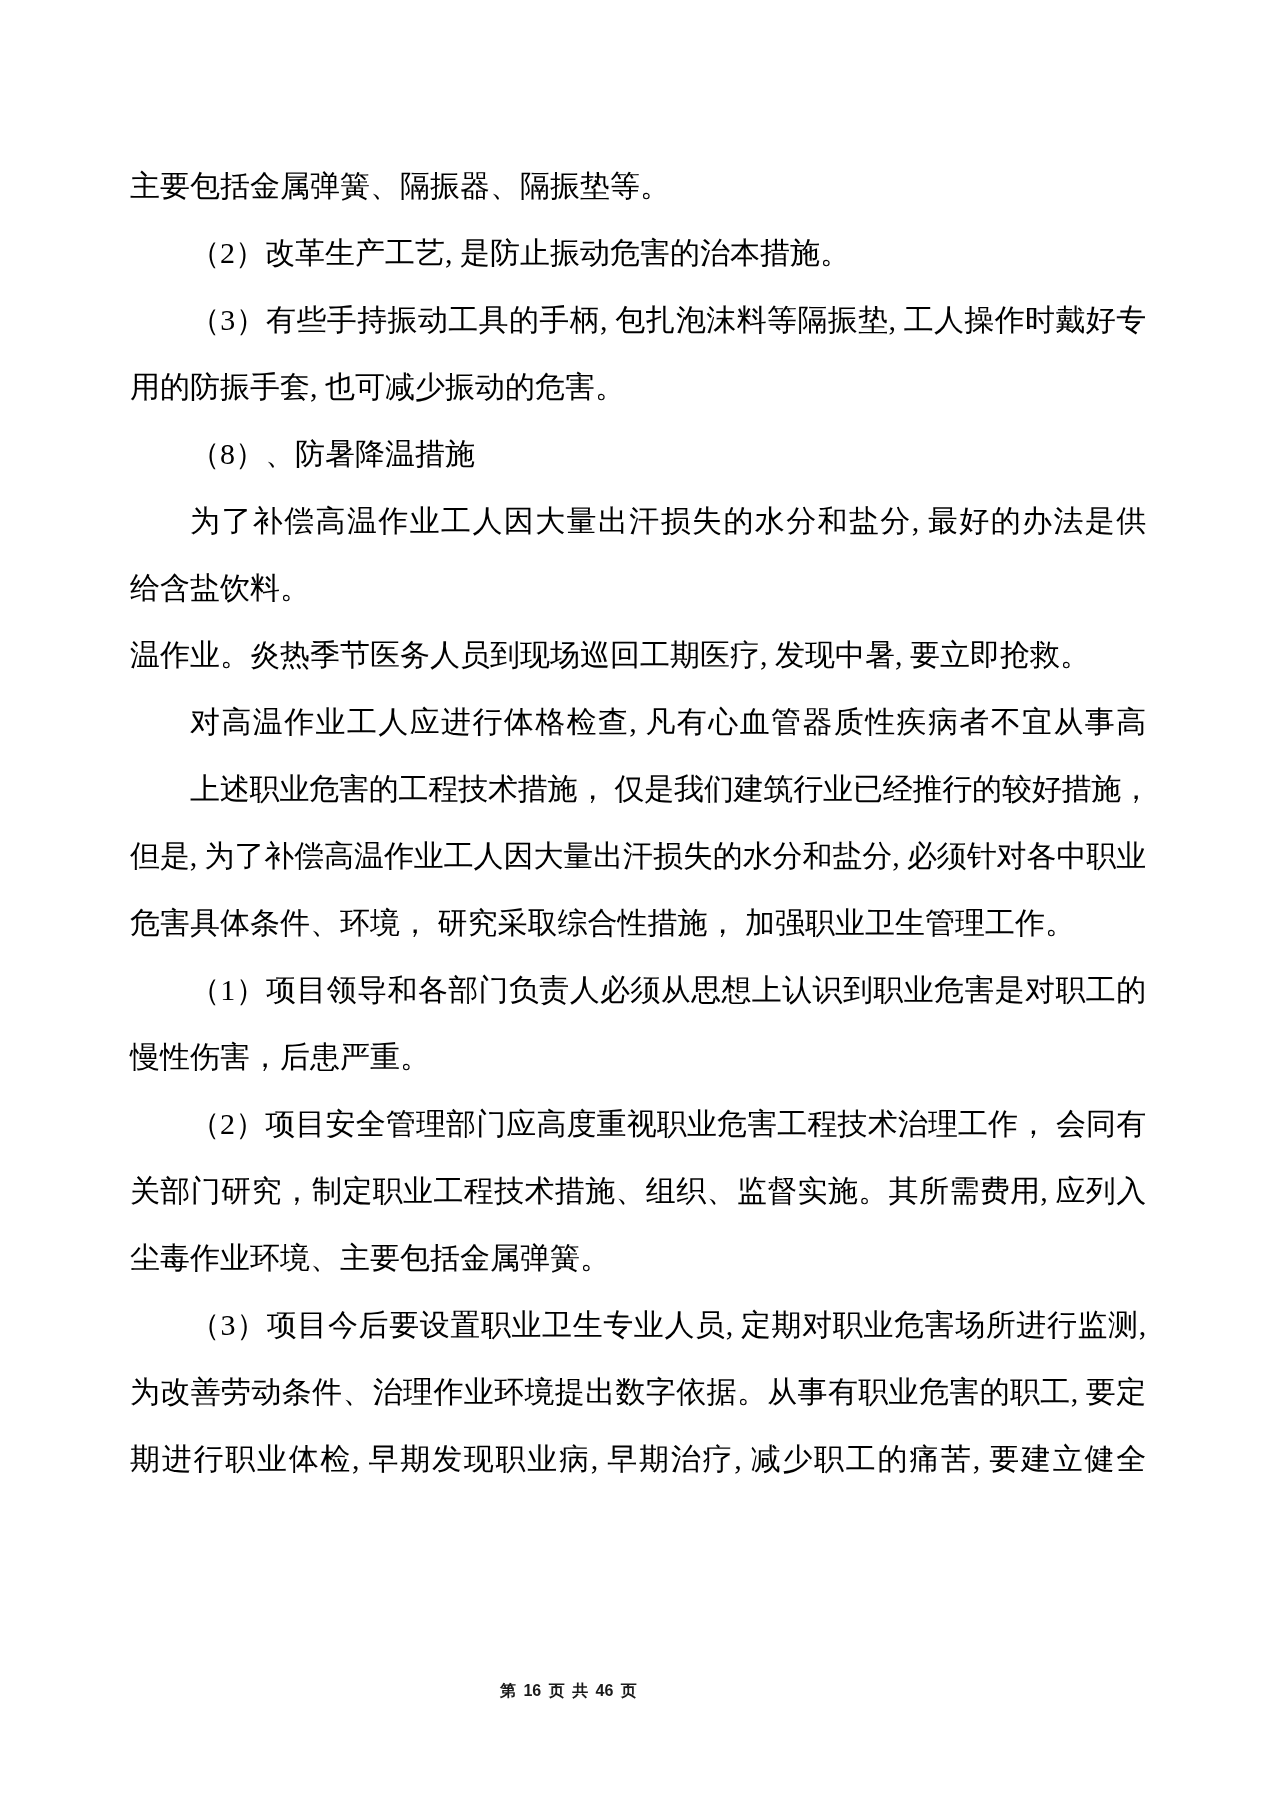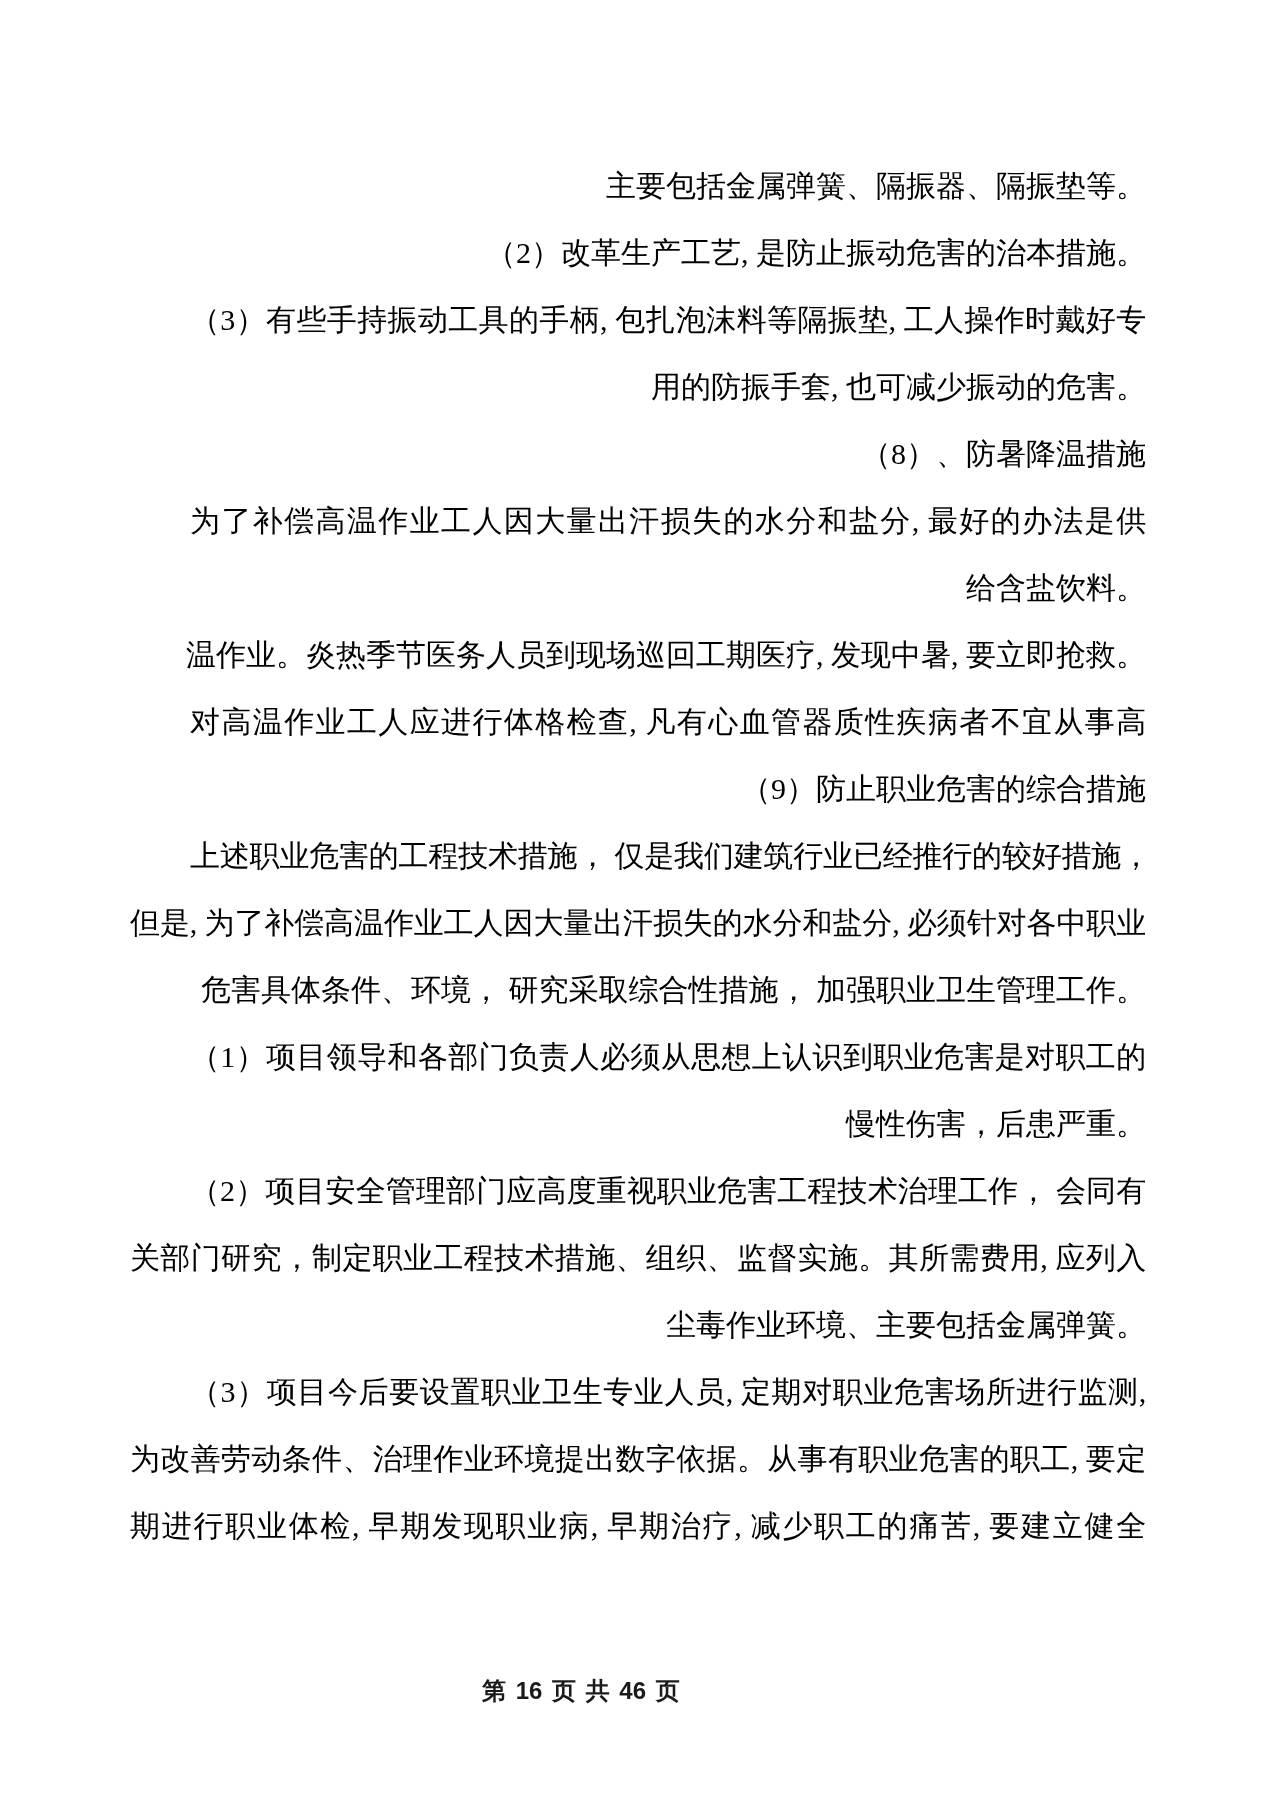--- a/index.html
+++ b/index.html
@@ -19,58 +19,57 @@
     position: absolute;
     left: 130px;
     top: 152px;
     width: 1016px;
   }
   .ln {
     height: 67px;
     line-height: 67px;
     font-size: 30px;
     white-space: nowrap;
-    text-align: right;
+    text-align: left;
     color: #000000;
   }
   .ln.ind { text-indent: 2em; }
   .ln.fill {
     text-align: justify;
     text-align-last: justify;
     letter-spacing: -0.2px;
   }
   .page-footer {
     position: absolute;
-    left: 482px;
+    left: 500px;
     top: 1674px;
     height: 34px;
     line-height: 34px;
     font-family: "Liberation Sans", "DejaVu Sans", sans-serif;
     font-weight: bold;
-    font-size: 24px;
+    font-size: 16px;
     color: #1a1a1a;
     word-spacing: 3px;
     white-space: nowrap;
   }
 </style>
 </head>
 <body>
 
 <div class="page">
   <div class="doc-body">
     <div class="ln end">主要包括金属弹簧、隔振器、隔振垫等。</div>
     <div class="ln ind end">（2）改革生产工艺, 是防止振动危害的治本措施。</div>
     <div class="ln ind fill">（3）有些手持振动工具的手柄, 包扎泡沫料等隔振垫, 工人操作时戴好专</div>
     <div class="ln end">用的防振手套, 也可减少振动的危害。</div>
     <div class="ln ind end">（8）、防暑降温措施</div>
     <div class="ln ind fill">为了补偿高温作业工人因大量出汗损失的水分和盐分, 最好的办法是供</div>
     <div class="ln end">给含盐饮料。</div>
     <div class="ln end">温作业。炎热季节医务人员到现场巡回工期医疗, 发现中暑, 要立即抢救。</div>
     <div class="ln ind fill">对高温作业工人应进行体格检查, 凡有心血管器质性疾病者不宜从事高</div>
-    <div class="ln ind end">（9）防止职业危害的综合措施</div>
     <div class="ln ind fill">上述职业危害的工程技术措施， 仅是我们建筑行业已经推行的较好措施，</div>
     <div class="ln fill">但是, 为了补偿高温作业工人因大量出汗损失的水分和盐分, 必须针对各中职业</div>
     <div class="ln end">危害具体条件、环境， 研究采取综合性措施， 加强职业卫生管理工作。</div>
     <div class="ln ind fill">（1）项目领导和各部门负责人必须从思想上认识到职业危害是对职工的</div>
     <div class="ln end">慢性伤害，后患严重。</div>
     <div class="ln ind fill">（2）项目安全管理部门应高度重视职业危害工程技术治理工作， 会同有</div>
     <div class="ln fill">关部门研究，制定职业工程技术措施、组织、监督实施。其所需费用, 应列入</div>
     <div class="ln end">尘毒作业环境、主要包括金属弹簧。</div>
     <div class="ln ind fill">（3）项目今后要设置职业卫生专业人员, 定期对职业危害场所进行监测,</div>
     <div class="ln fill">为改善劳动条件、治理作业环境提出数字依据。从事有职业危害的职工, 要定</div>

